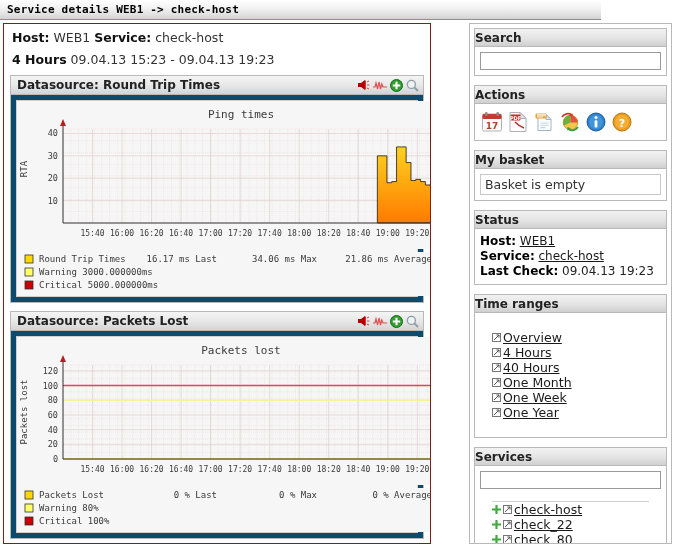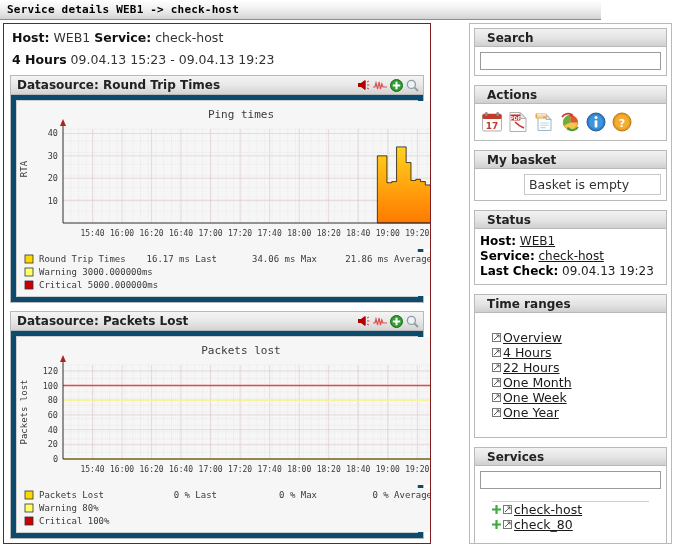--- a/index.html
+++ b/index.html
@@ -64,33 +64,33 @@
 
   .graph-wrap { padding: 5px; background: #0c4a6e; }
   .graph { background: #f6f6f6; border: 1px solid #cfcfcf; position: relative; }
 
   
   .panel { border: 1px solid #b9b9b9; margin-bottom: 9px; background: #fff; }
   .panel-head {
     height: 18px;
     background: linear-gradient(to bottom, #f2f2f2 0%, #e4e4e4 55%, #cfcfcf 100%);
     border-bottom: 1px solid #b9b9b9;
-    display: flex; align-items: center; padding-left: 12px;
+    display: flex; align-items: center; padding-left: 0;
     font-weight: bold; font-size: 12px; color: #222;
   }
   .panel-body { padding: 5px; }
   .txt-input {
     width: 100%; height: 18px;
     border: 1px solid #9a9a9a; background: #fff;
     font-family: "DejaVu Sans", "Liberation Sans", sans-serif; font-size: 11px;
     padding: 0 3px; outline: none;
   }
   .basket-box {
     border: 1px solid #c8c8c8; background: #fff;
-    padding: 2px 4px; font-size: 12.5px; color: #333; margin-left: 44px;
+    padding: 2px 4px; font-size: 12.5px; color: #333;
   }
   .status-line { font-size: 12px; line-height: 15px; color: #222; }
   .status-line b { color: #000; }
   .status-line a { color: #1a1a1a; text-decoration: underline; }
 
   .actions-row { display: flex; align-items: center; gap: 4px; padding: 2px 1px; }
   .actions-row .ic { width: 22px; height: 22px; cursor: pointer; display: block; }
 
   ul.links { list-style: none; margin: 12px; padding: 0; }
   ul.links li { display: flex; align-items: center; gap: 2px; line-height: 15px; }
@@ -553,21 +553,21 @@
               <rect x="0.5" y="0.5" width="8" height="8" fill="#ffffff" stroke="#777"></rect>
               <path d="M2 7L7 2M4.4 2H7v2.6" stroke="#555" stroke-width="1" fill="none"></path>
             </svg>
             <a href="#">4 Hours</a>
           </li>
           <li>
             <svg width="9" height="9" viewBox="0 0 9 9">
               <rect x="0.5" y="0.5" width="8" height="8" fill="#ffffff" stroke="#777"></rect>
               <path d="M2 7L7 2M4.4 2H7v2.6" stroke="#555" stroke-width="1" fill="none"></path>
             </svg>
-            <a href="#">22 Hours</a>
+            <a href="#">40 Hours</a>
           </li>
           <li>
             <svg width="9" height="9" viewBox="0 0 9 9">
               <rect x="0.5" y="0.5" width="8" height="8" fill="#ffffff" stroke="#777"></rect>
               <path d="M2 7L7 2M4.4 2H7v2.6" stroke="#555" stroke-width="1" fill="none"></path>
             </svg>
             <a href="#">One Month</a>
           </li>
           <li>
             <svg width="9" height="9" viewBox="0 0 9 9">
@@ -594,20 +594,30 @@
       <ul class="links svc-list" id="service-list">
           <li>
             <svg width="9" height="9" viewBox="0 0 9 9">
               <path d="M4.5 0.6v7.8M0.6 4.5h7.8" stroke="#3faa3f" stroke-width="2.2" stroke-linecap="round"></path>
             </svg>
             <svg width="9" height="9" viewBox="0 0 9 9">
               <rect x="0.5" y="0.5" width="8" height="8" fill="#ffffff" stroke="#777"></rect>
               <path d="M2 7L7 2M4.4 2H7v2.6" stroke="#555" stroke-width="1" fill="none"></path>
             </svg>
             <a href="#">check-host</a>
+          </li>
+          <li>
+            <svg width="9" height="9" viewBox="0 0 9 9">
+              <path d="M4.5 0.6v7.8M0.6 4.5h7.8" stroke="#3faa3f" stroke-width="2.2" stroke-linecap="round"></path>
+            </svg>
+            <svg width="9" height="9" viewBox="0 0 9 9">
+              <rect x="0.5" y="0.5" width="8" height="8" fill="#ffffff" stroke="#777"></rect>
+              <path d="M2 7L7 2M4.4 2H7v2.6" stroke="#555" stroke-width="1" fill="none"></path>
+            </svg>
+            <a href="#">check_22</a>
           </li>
           <li>
             <svg width="9" height="9" viewBox="0 0 9 9">
               <path d="M4.5 0.6v7.8M0.6 4.5h7.8" stroke="#3faa3f" stroke-width="2.2" stroke-linecap="round"></path>
             </svg>
             <svg width="9" height="9" viewBox="0 0 9 9">
               <rect x="0.5" y="0.5" width="8" height="8" fill="#ffffff" stroke="#777"></rect>
               <path d="M2 7L7 2M4.4 2H7v2.6" stroke="#555" stroke-width="1" fill="none"></path>
             </svg>
             <a href="#">check_80</a>

